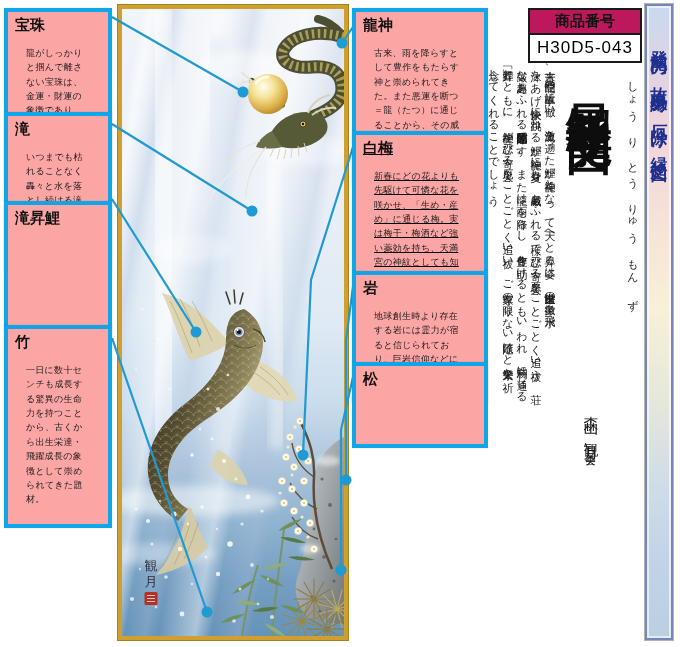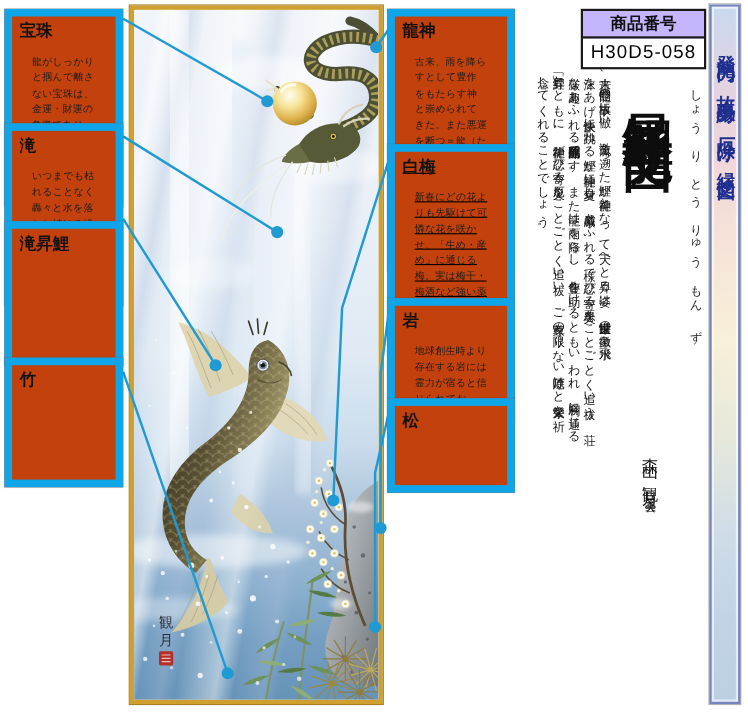--- a/index.html
+++ b/index.html
@@ -1,46 +1,46 @@
 <!DOCTYPE html>
 <html><head>
 <meta charset="utf-8">
 <style>
   html,body{margin:0;padding:0;background:#fff;}
   .page{position:relative;width:680px;height:647px;background:#fff;overflow:hidden;
         font-family:"Liberation Sans", sans-serif;}
   
-  .note-box{position:absolute;box-sizing:border-box;background:#c2410c;border:7px solid #0ea5e9;
+  .note-box{position:absolute;box-sizing:border-box;background:#fca5a5;border:4px solid #0ea5e9;
             box-shadow:0 0 0 1px rgba(0,0,0,0.04);padding:4px 7px 6px;z-index:3;}
   .note-box h3{margin:0 0 2px;font-family:"DejaVu Serif","Liberation Serif",serif;
                font-size:15px;font-weight:bold;color:#111;line-height:1.25;}
   .note-box p{margin:11px;font-size:9px;line-height:14.4px;color:#1c1c1c;letter-spacing:.3px;}
   .nb-l{left:4px;width:108px;}
-  .nb-r{left:352px;width:116px;}
+  .nb-r{left:352px;width:136px;}
   #nb-houju{top:8px;min-height:96px;}
   #nb-taki{top:112px;min-height:70px;}
   #nb-takinoborigoi{top:201px;min-height:132px;}
   #nb-take{top:325px;min-height:118px;}
   #nb-ryujin{top:8px;min-height:106px;}
   #nb-hakubai{top:131px;min-height:124px;text-decoration:underline;}
   #nb-iwa{top:271px;min-height:72px;}
   #nb-matsu{top:362px;min-height:86px;}
   
   .art{position:absolute;left:118px;top:5px;width:230px;height:635px;box-sizing:border-box;
        border:4px solid #cfa02f;outline:1px solid #a6811f;z-index:1;}
   .art-inner{position:relative;width:100%;height:100%;overflow:hidden;
     background:
       linear-gradient(100deg, rgba(255,255,255,0) 0%, rgba(255,255,255,0) 6%, rgba(255,255,255,.55) 9%, rgba(255,255,255,0) 12%, rgba(173,193,219,.35) 16%, rgba(255,255,255,0) 20%, rgba(255,255,255,.5) 30%, rgba(255,255,255,0) 34%, rgba(173,193,219,.3) 40%, rgba(255,255,255,0) 44%, rgba(255,255,255,.45) 55%, rgba(255,255,255,0) 60%, rgba(173,193,219,.3) 68%, rgba(255,255,255,0) 72%),
       linear-gradient(180deg,#f1f4f9 0%,#e9eff7 30%,#dfeaf4 50%,#cadcec 63%,#a8c2da 74%,#8db1cf 83%,#759fc2 91%,#6693b8 100%);}
   .art-svg{position:absolute;left:0;top:0;width:100%;height:100%;}
   
   .callouts{position:absolute;left:0;top:0;width:680px;height:647px;z-index:2;pointer-events:none;}
   
   .prod{position:absolute;left:528px;top:8px;width:110px;border:2px solid #1a1a1a;background:#fff;z-index:3;}
-  .prod .hd{background:#c4b5fd;border-bottom:2px solid #1a1a1a;text-align:center;
+  .prod .hd{background:#be185d;border-bottom:2px solid #1a1a1a;text-align:center;
             font-family:"DejaVu Serif","Liberation Serif",serif;font-weight:bold;font-size:15px;
             line-height:23px;color:#111;}
   .prod .cd{text-align:center;font-size:17px;line-height:26px;color:#000;letter-spacing:1px;
             font-family:"Liberation Sans",sans-serif;}
   
   .vtext{writing-mode:vertical-rl;text-orientation:mixed;}
   .v-title{position:absolute;left:567px;top:66px;font-family:"DejaVu Serif","Liberation Serif",serif;
            font-size:46px;font-weight:bold;color:#0d0d0d;letter-spacing:6px;line-height:1;z-index:3;}
   .furigana{position:absolute;left:627px;top:74px;font-family:"DejaVu Serif","Liberation Serif",serif;
             font-size:11px;color:#222;letter-spacing:1.5px;line-height:1;z-index:3;}
@@ -71,20 +71,21 @@
   </div>
   <div class="note-box nb-l" id="nb-taki">
     <h3>滝</h3>
     <p>いつまでも枯れることなく轟々と水を落とし続ける滝は、生命の源として崇められてきた。</p>
   </div>
   <div class="note-box nb-l" id="nb-takinoborigoi">
     <h3>滝昇鯉</h3>
   </div>
   <div class="note-box nb-l" id="nb-take">
     <h3>竹</h3>
+    <p>一日に数十センチも成長する驚異の生命力を持つことから、古くから出生栄達・飛躍成長の象徴として崇められてきた題材。</p>
   </div>
 
   <div class="note-box nb-r" id="nb-ryujin">
     <h3>龍神</h3>
     <p>古来、雨を降らすとして豊作をもたらす神と崇められてきた。また悪運を断つ＝龍（たつ）に通じることから、その威厳であらゆる悪災を追い祓うとされる。</p>
   </div>
   <div class="note-box nb-r" id="nb-hakubai">
     <h3>白梅</h3>
     <p>新春にどの花よりも先駆けて可憐な花を咲かせ、「生め・産め」に通じる梅。実は梅干・梅酒など強い薬効を持ち、天満宮の神紋としても知られ、紅白の彩がめでたさ極まりない。</p>
   </div>
@@ -335,21 +336,21 @@
       <circle cx="207" cy="612" r="5.5"></circle>
       <circle cx="342" cy="43" r="5.5"></circle>
       <circle cx="303" cy="455" r="5.5"></circle>
       <circle cx="346" cy="480" r="5.5"></circle>
       <circle cx="341" cy="570" r="5.5"></circle>
     </g>
   </svg>
 
   <div class="prod">
     <div class="hd">商品番号</div>
-    <div class="cd">H30D5-058</div>
+    <div class="cd">H30D5-043</div>
   </div>
 
   <div class="v-title vtext">昇鯉登龍門図</div>
   <div class="furigana vtext">しょう　り　とう　りゅう　もん　ず</div>
 
   <div class="desc vtext">
     <div>古来、登龍門の故事に倣い、激流を遡った鯉が龍神となって天へと昇る姿は、出世栄達の象徴。水飛</div>
     <div>沫をあげ豪快に跳ねる鯉が龍神に変身し、威厳あふれる様で忍び寄る悪災をことごとく追い祓う、荘</div>
     <div>厳な趣あふれる厄除開運作品です。また龍は雨を降らし、豊作を助けるともいわれ、勝利に通じる</div>
     <div>「昇鯉」とともに、龍神が忍び寄る厄災をことごとく追い祓い、ご尊家の限りない厄除けと繁栄を祈</div>

